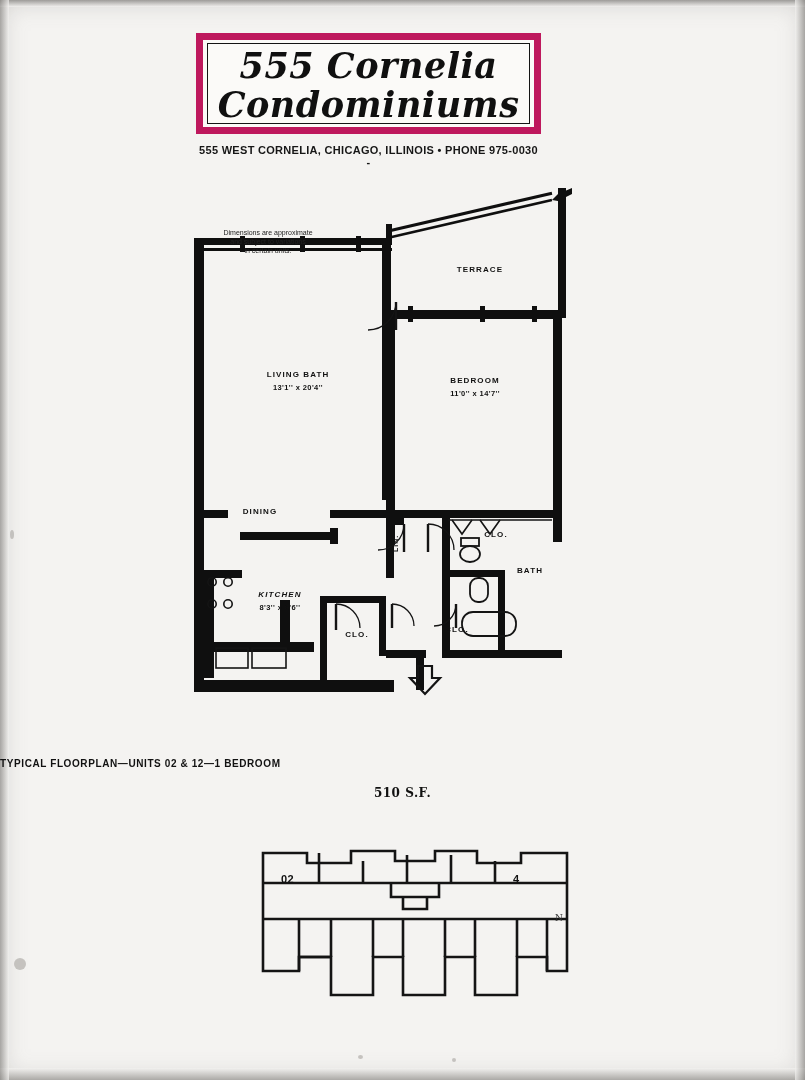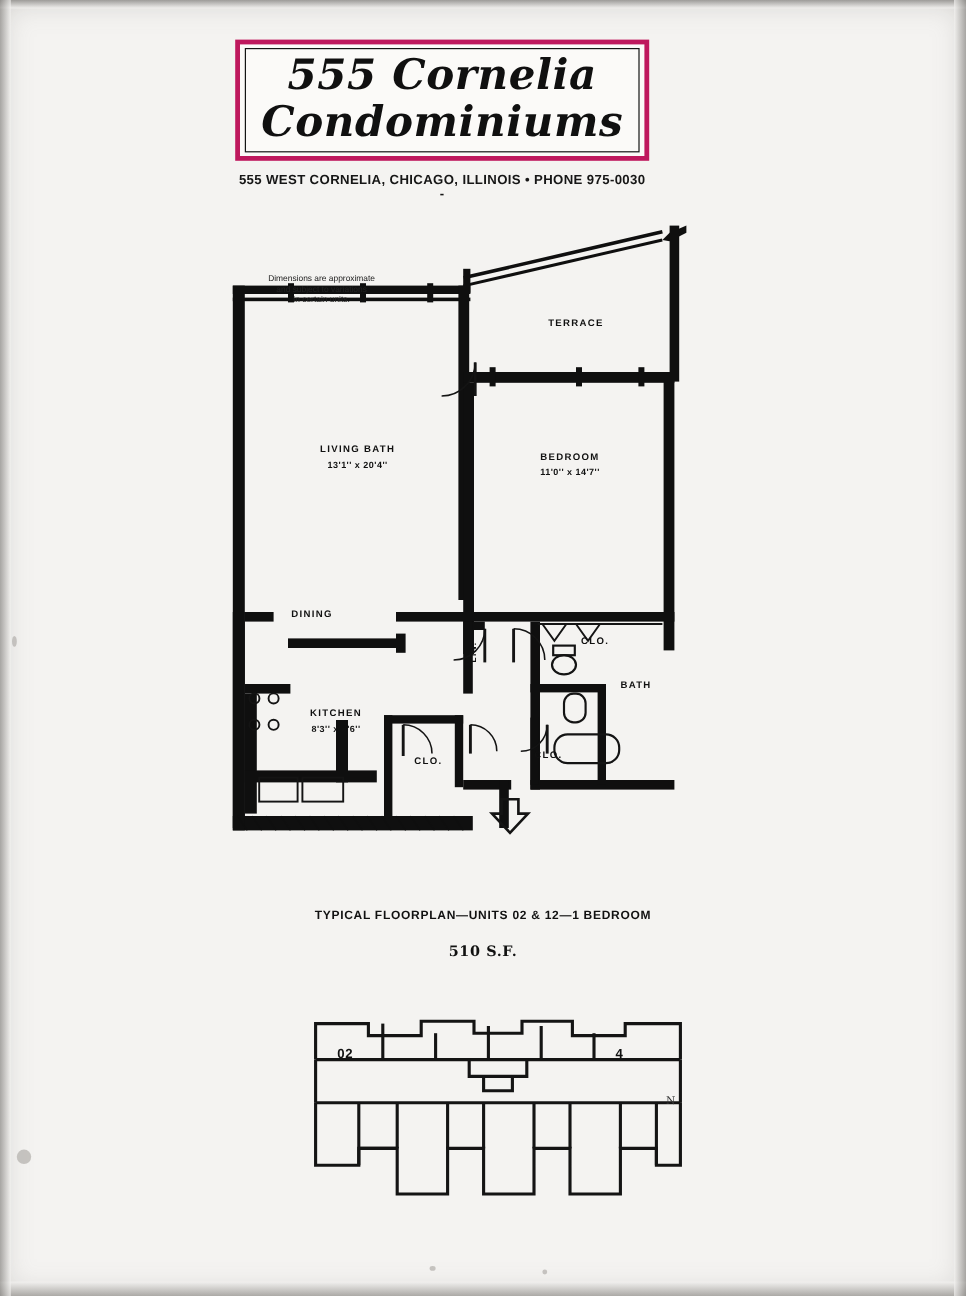--- a/index.html
+++ b/index.html
@@ -50,21 +50,21 @@
     opacity: .7;
   }
 
   
   #logo-block {
     position: absolute;
     left: 196px;
     top: 33px;
     width: 345px;
     height: 101px;
-    border: 4px solid #be185d;
+    border: 7px solid #be185d;
     background: #fbfaf8;
     box-sizing: border-box;
   }
   #logo-inner {
     position: absolute;
     left: 4px; top: 3px; right: 4px; bottom: 3px;
     border: 1px solid #141414;
     box-sizing: border-box;
   }
   .logo-line {
@@ -145,21 +145,21 @@
     transform: rotate(-90deg);
     transform-origin: left top;
     white-space: nowrap;
   }
 
   
   #caption-main {
     position: absolute;
     left: 0; right: 0;
     top: 758px;
-    text-align: center;
+    text-align: left;
     font-size: 10px;
     font-weight: 700;
     letter-spacing: 0.6px;
     color: #111;
   }
   #caption-sf {
     position: absolute;
     left: 0; right: 0;
     top: 786px;
     text-align: center;
@@ -369,21 +369,21 @@
     <div class="plan-label" style="left:250px; top:85px; width:100px;">TERRACE</div>
 
     <div class="plan-label" style="left:48px; top:190px; width:140px;">LIVING BATH</div>
     <div class="plan-dim" style="left:48px; top:203px; width:140px;">13'1'' x 20'4''</div>
 
     <div class="plan-label" style="left:230px; top:196px; width:130px;">BEDROOM</div>
     <div class="plan-dim" style="left:230px; top:209px; width:130px;">11'0'' x 14'7''</div>
 
     <div class="plan-label" style="left:20px; top:327px; width:120px;">DINING</div>
 
-    <div class="plan-label" style="left:40px; top:410px; width:120px;">KITCHEN</div>
+    <div class="plan-label" style="left:40px; top:410px; width:120px;font-style:italic;">KITCHEN</div>
     <div class="plan-dim" style="left:40px; top:423px; width:120px;">8'3'' x 8'6''</div>
 
     <div class="plan-label" style="left:288px; top:350px; width:56px;">CLO.</div>
     <div class="plan-label" style="left:152px; top:450px; width:50px;">CLO.</div>
     <div class="plan-label" style="left:252px; top:445px; width:50px;">CLO.</div>
     <div class="plan-label" style="left:310px; top:386px; width:56px;padding-left:12px;">BATH</div>
 
     <div class="vert-label" style="left:212px; top:372px;">LIN.</div>
   </div>
 

